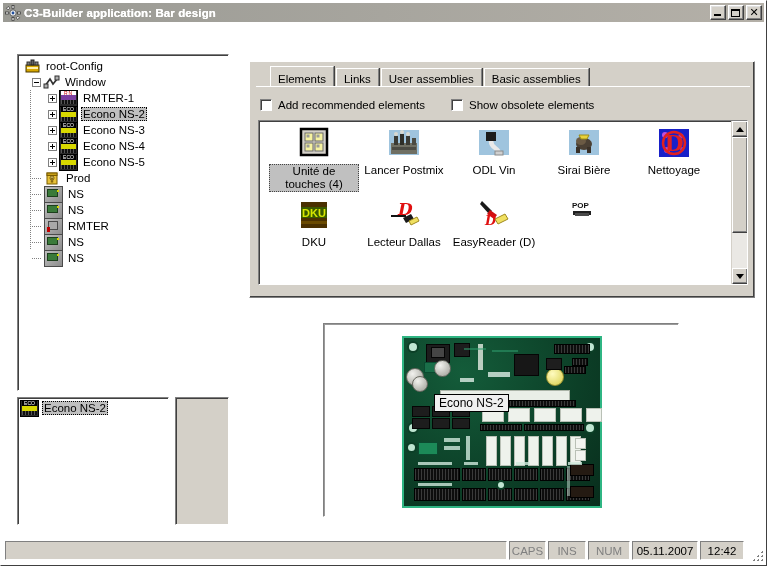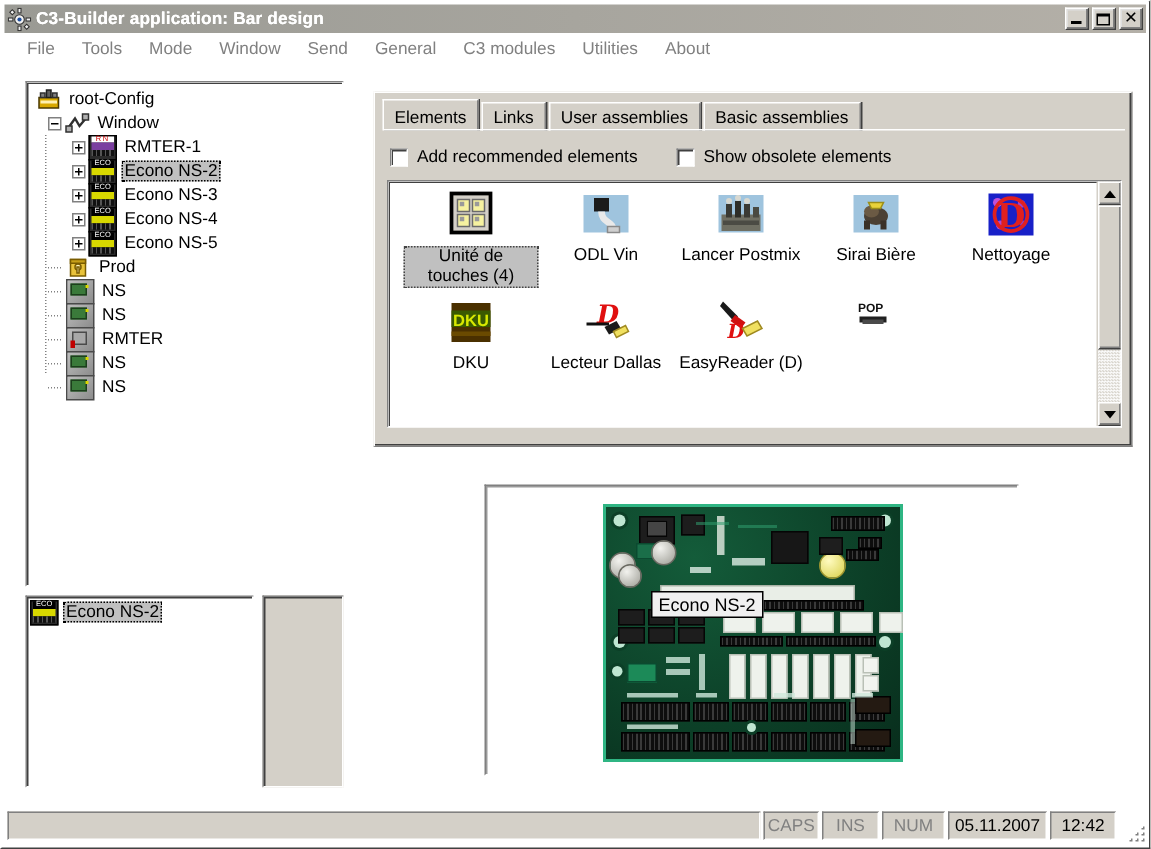--- a/index.html
+++ b/index.html
@@ -163,21 +163,21 @@
   .elemgroup {
     position: absolute; left: 248px; top: 60px;
     width: 506px; height: 237px;
     background: #d4d0c8;
     border: 1px solid #ffffff;
     border-right-color: #808080; border-bottom-color: #808080;
     box-shadow: inset -1px -1px 0 #404040;
     box-sizing: border-box;
   }
   .tabs {
-    position: absolute; left: 5px; top: 5px;
+    position: absolute; left: 20px; top: 5px;
     display: flex; align-items: flex-end;
     height: 20px;
   }
   .tab {
     height: 19px;
     padding: 2px 7px 0 7px;
     background: #d4d0c8;
     border: 1px solid #ffffff;
     border-bottom: none;
     border-right-color: #808080;
@@ -390,31 +390,20 @@
         </span>
       <span class="tbtn">
           <i class="glyph max-glyph"></i>
         </span>
       <span class="tbtn">
           <span class="close-glyph">✕</span>
         </span>
     </span>
   </div>
 
-  <div class="menubar">
-    <span class="menuitem">File</span>
-    <span class="menuitem">Tools</span>
-    <span class="menuitem">Mode</span>
-    <span class="menuitem">Window</span>
-    <span class="menuitem">Send</span>
-    <span class="menuitem">General</span>
-    <span class="menuitem">C3 modules</span>
-    <span class="menuitem">Utilities</span>
-    <span class="menuitem">About</span>
-  </div>
 
   <div class="treepanel">
     <div class="tree">
 
       <div class="trow">
         <span class="tind" style="width:2px"></span>
         <span class="ticon">
           <svg width="17" height="15" viewBox="0 0 17 15">
             <rect x="2" y="6" width="13" height="7" fill="#d8a800" stroke="#4a3800"></rect>
             <rect x="3" y="3" width="3" height="3" fill="#808080" stroke="#303030"></rect>
@@ -641,32 +630,20 @@
                 <rect x="18" y="6" width="8" height="8" fill="#f6f2a0" stroke="#6a6a6a"></rect>
                 <rect x="8" y="16" width="8" height="8" fill="#f6f2a0" stroke="#6a6a6a"></rect>
                 <rect x="18" y="16" width="8" height="8" fill="#f6f2a0" stroke="#6a6a6a"></rect>
                 <rect x="9.5" y="7.5" width="3" height="3" fill="#9a9a9a"></rect>
                 <rect x="19.5" y="7.5" width="3" height="3" fill="#9a9a9a"></rect>
                 <rect x="9.5" y="17.5" width="3" height="3" fill="#9a9a9a"></rect>
                 <rect x="19.5" y="17.5" width="3" height="3" fill="#9a9a9a"></rect>
               </svg>
             </span>
             <span class="cap">Unité de touches (4)</span>
-          </div>
-
-          <div class="icell">
-            <span class="thumb">
-              <svg width="34" height="34" viewBox="0 0 34 34">
-                <rect x="2" y="3" width="30" height="25" fill="#9fc4de"></rect>
-                <rect x="9" y="5" width="10" height="9" fill="#1b1b1b"></rect>
-                <path d="M14 14 C14 22, 22 20, 22 27" stroke="#e9e9e9" stroke-width="4.5" fill="none"></path>
-                <rect x="18" y="24" width="8" height="4" fill="#cfcfcf" stroke="#8a8a8a"></rect>
-              </svg>
-            </span>
-            <span class="cap">ODL Vin</span>
           </div>
 
           <div class="icell">
             <span class="thumb">
               <svg width="34" height="34" viewBox="0 0 34 34">
                 <rect x="2" y="3" width="30" height="25" fill="#9fc4de"></rect>
                 <rect x="4" y="16" width="26" height="11" fill="#6f6f63"></rect>
                 <rect x="7" y="9" width="4" height="9" fill="#3a3a34"></rect>
                 <rect x="13" y="7" width="4" height="11" fill="#2e2e28"></rect>
                 <rect x="19" y="9" width="4" height="9" fill="#3a3a34"></rect>
@@ -677,20 +654,32 @@
                 <circle cx="21" cy="7" r="2" fill="#d8d8d0"></circle>
               </svg>
             </span>
             <span class="cap">Lancer Postmix</span>
           </div>
 
           <div class="icell">
             <span class="thumb">
               <svg width="34" height="34" viewBox="0 0 34 34">
                 <rect x="2" y="3" width="30" height="25" fill="#9fc4de"></rect>
+                <rect x="9" y="5" width="10" height="9" fill="#1b1b1b"></rect>
+                <path d="M14 14 C14 22, 22 20, 22 27" stroke="#e9e9e9" stroke-width="4.5" fill="none"></path>
+                <rect x="18" y="24" width="8" height="4" fill="#cfcfcf" stroke="#8a8a8a"></rect>
+              </svg>
+            </span>
+            <span class="cap">ODL Vin</span>
+          </div>
+
+          <div class="icell">
+            <span class="thumb">
+              <svg width="34" height="34" viewBox="0 0 34 34">
+                <rect x="2" y="3" width="30" height="25" fill="#9fc4de"></rect>
                 <ellipse cx="17" cy="17" rx="8" ry="6" fill="#4b4034"></ellipse>
                 <ellipse cx="14" cy="14" rx="5" ry="4" fill="#6b5a44"></ellipse>
                 <path d="M12 8 L22 8 L20 12 L14 12 Z" fill="#e8d23a" stroke="#9c8e18"></path>
                 <rect x="9" y="20" width="4" height="6" fill="#3a3128"></rect>
                 <rect x="20" y="20" width="4" height="6" fill="#3a3128"></rect>
               </svg>
             </span>
             <span class="cap">Sirai Bière</span>
           </div>
 

